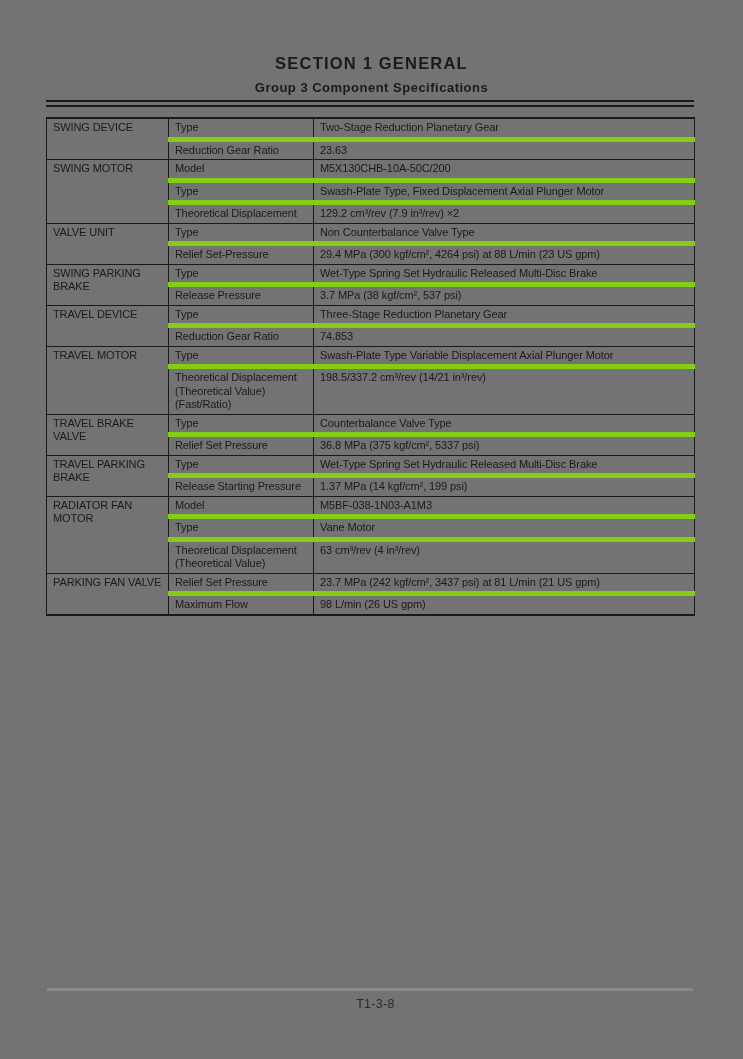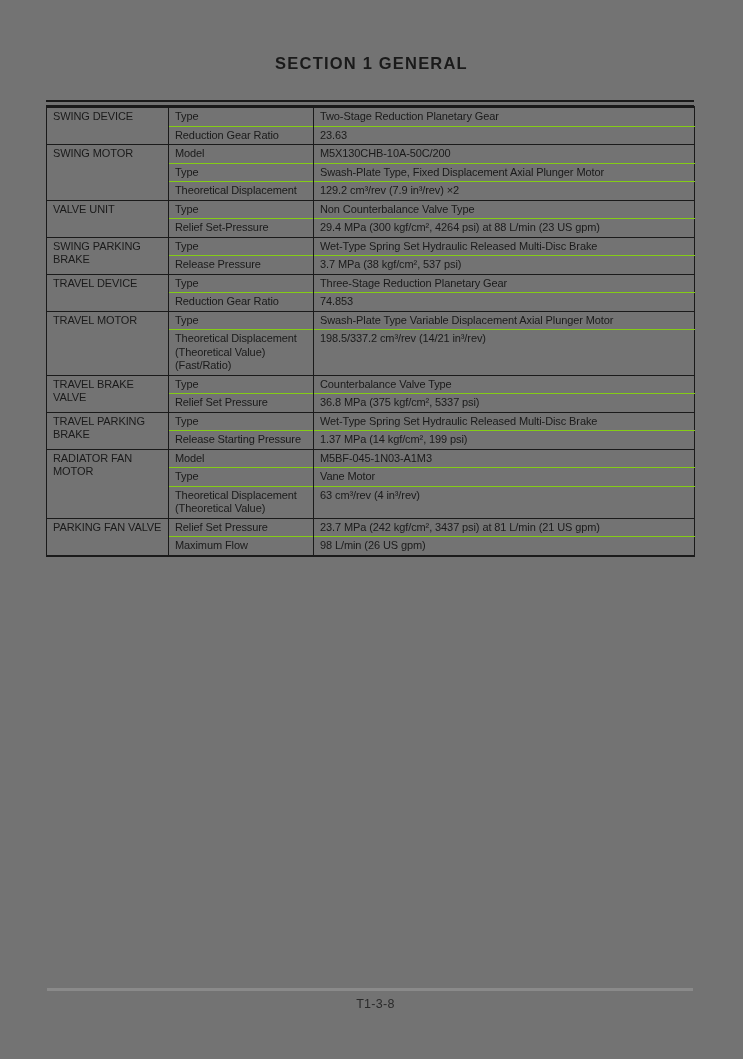--- a/index.html
+++ b/index.html
@@ -33,40 +33,40 @@
   }
   .double-rule {
     position: absolute;
     top: 100px; left: 46px; width: 648px;
     height: 7px;
     border-top: 2px solid #1a1a1a;
     border-bottom: 2px solid #1a1a1a;
   }
   table.spec-table {
     position: absolute;
-    top: 106px; left: 46px;
+    top: 117px; left: 46px;
     width: 648px;
     border-collapse: collapse;
     table-layout: fixed;
     border: 1px solid #1a1a1a;
     border-top-width: 2px;
     border-bottom-width: 2px;
   }
   table.spec-table td {
     font-size: 11px;
     line-height: 13.5px;
     letter-spacing: -0.1px;
     padding: 2px 4px 2px 6px;
     vertical-align: top;
     color: #1a1a1a;
     word-wrap: break-word;
   }
   td.col-item, td.col-value { border-left: 1px solid #1a1a1a; }
   tr.group-first td { border-top: 1.5px solid #1a1a1a; }
-  tr.group-cont td { border-top: 1px solid #84cc16; border-radius: 8px; }
+  tr.group-cont td { border-top: 5px solid #84cc16; border-radius: 8px; }
   .footer-rule {
     position: absolute;
     top: 988px; left: 47px; width: 646px;
     height: 3px;
     background: #8a8a8a;
   }
   .footer-text {
     position: absolute;
     top: 997px; left: 4px; width: 743px;
     text-align: center;
@@ -75,20 +75,21 @@
     letter-spacing: 0.3px;
   }
 </style>
 </head>
 <body>
 
 <div class="page">
 
   <div class="title">SECTION 1 GENERAL</div>
 
+  <div class="subtitle">Group 3 Component Specifications</div>
 
   <div class="double-rule"></div>
 
   <table class="spec-table">
     <colgroup>
       <col style="width:122px">
       <col style="width:145px">
       <col style="width:381px">
     </colgroup>
     <tbody id="spec-body">
@@ -164,21 +165,21 @@
           <td class="col-item">Type</td>
           <td class="col-value">Wet-Type Spring Set Hydraulic Released Multi-Disc Brake</td>
         </tr>
         <tr class="group-cont">
           <td class="col-item">Release Starting Pressure</td>
           <td class="col-value">1.37 MPa (14 kgf/cm², 199 psi)</td>
         </tr>
         <tr class="group-first">
           <td class="col-comp" rowspan="3">RADIATOR FAN MOTOR</td>
           <td class="col-item">Model</td>
-          <td class="col-value">M5BF-045-1N03-A1M3</td>
+          <td class="col-value">M5BF-038-1N03-A1M3</td>
         </tr>
         <tr class="group-cont">
           <td class="col-item">Type</td>
           <td class="col-value">Vane Motor</td>
         </tr>
         <tr class="group-cont">
           <td class="col-item">Theoretical Displacement (Theoretical Value)</td>
           <td class="col-value">63 cm³/rev (4 in³/rev)</td>
         </tr>
         <tr class="group-first">

